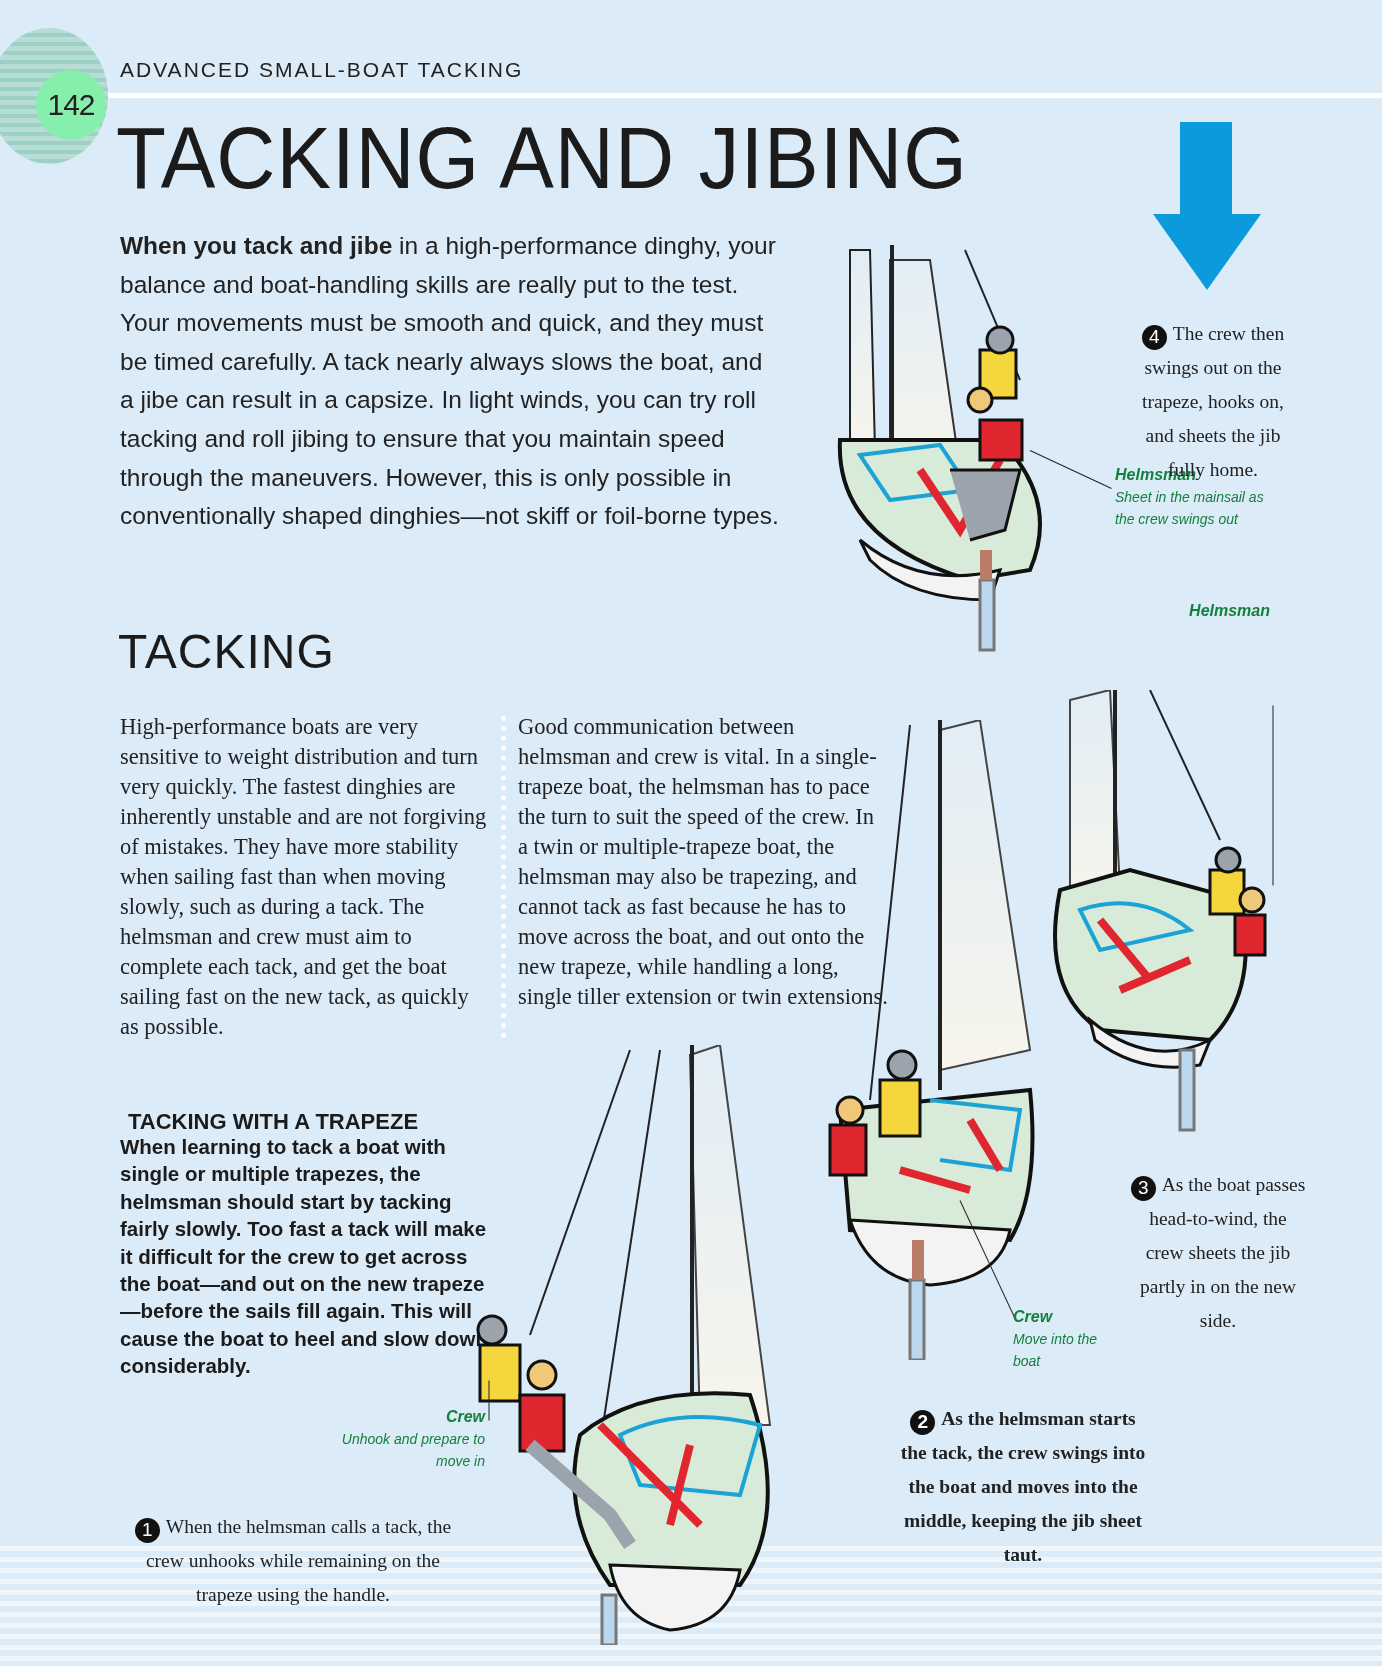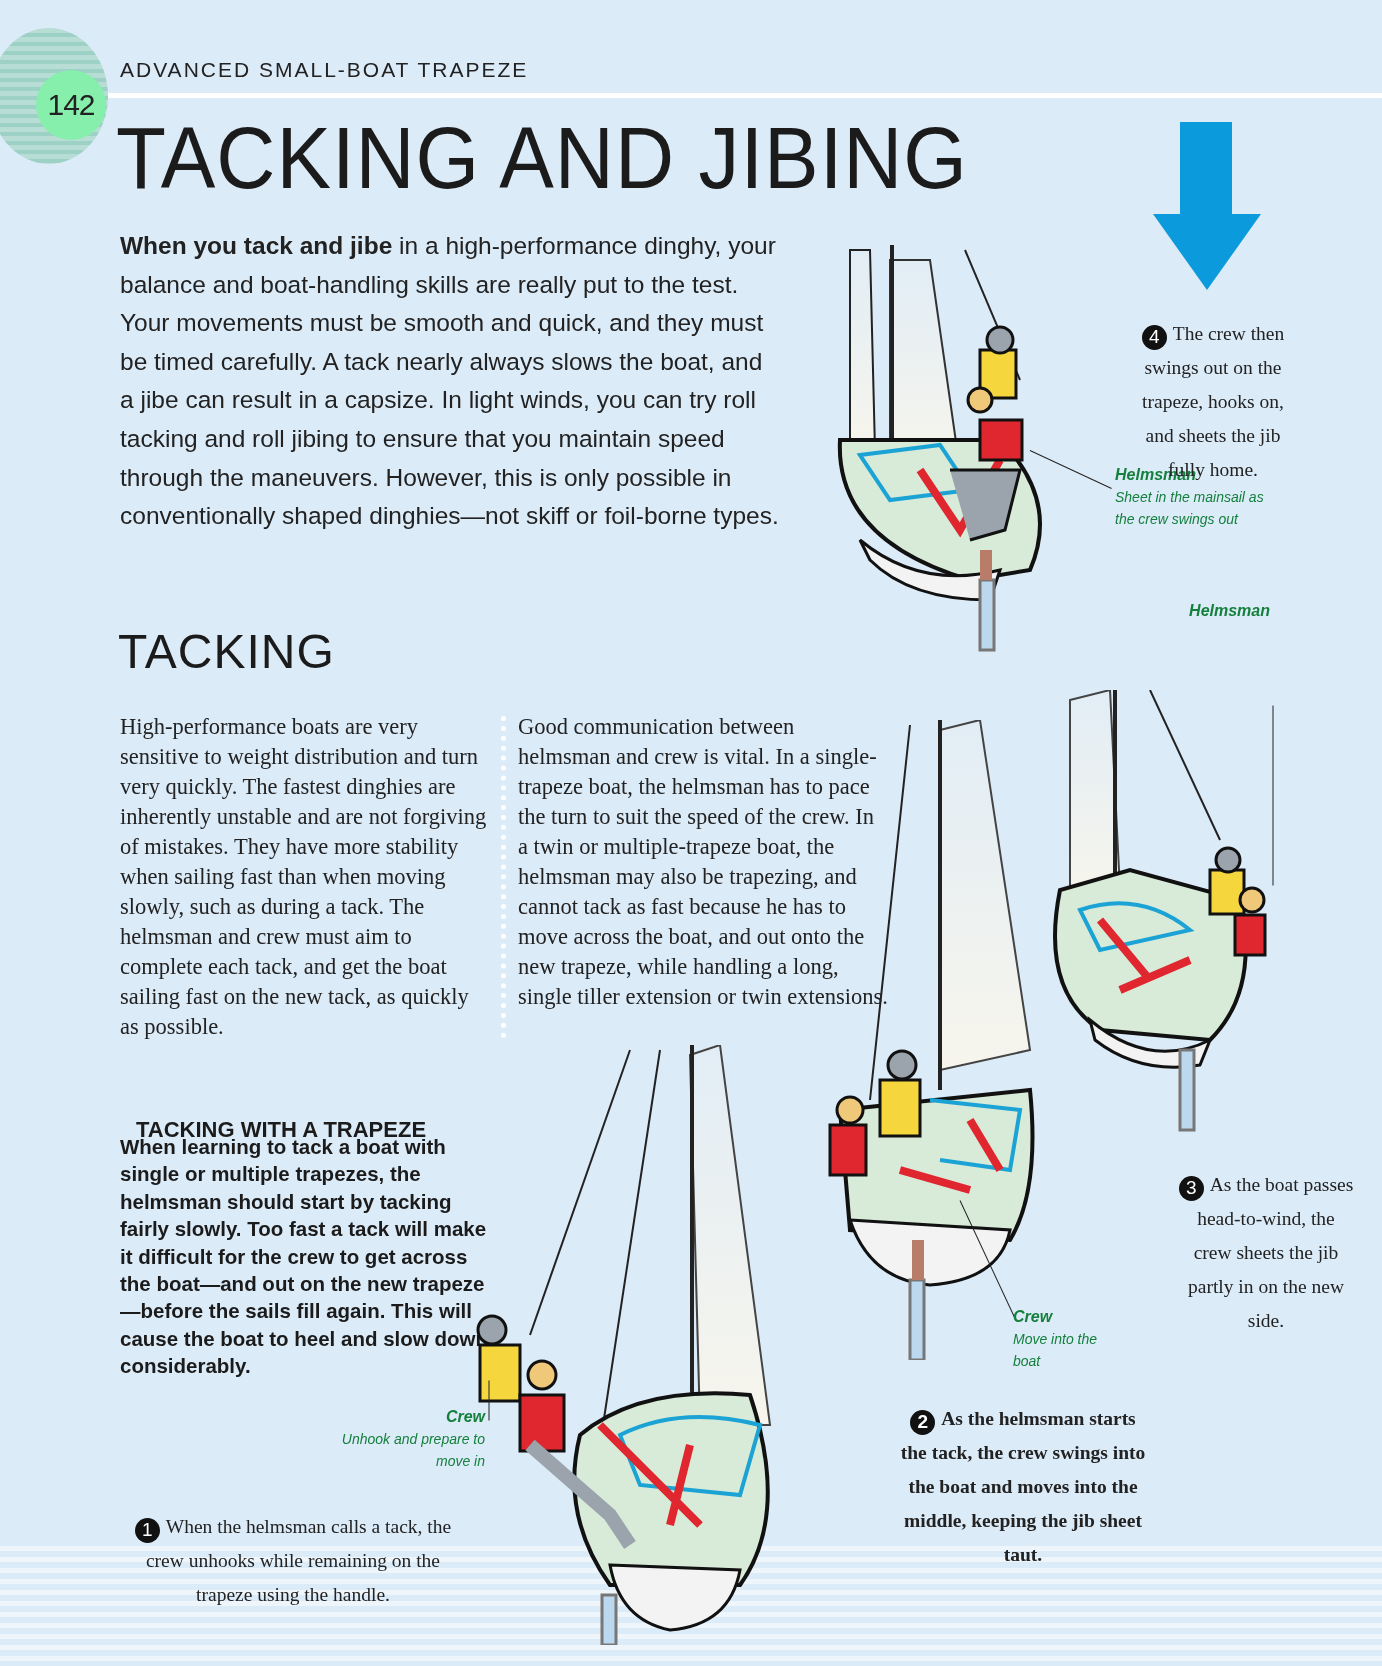--- a/index.html
+++ b/index.html
@@ -52,55 +52,55 @@
     position: absolute; top: 712px; width: 370px;
     font-family: "Liberation Serif", serif; font-size: 22.5px; line-height: 30px; color: #222; margin: 0;
   }
   .col-1 { left: 120px; }
   .col-2 { left: 518px; }
   .col-divider {
     position: absolute; left: 501px; top: 716px; height: 322px; width: 0;
     border-left: 5px dotted #ffffff;
   }
   .sub-title {
-    position: absolute; left: 120px; top: 1103px; margin: 16px;
+    position: absolute; left: 120px; top: 1103px; margin: 8px;
     font-size: 22px; font-weight: 700; color: #1b1b1b; line-height: 1;
   }
   .sub-body {
     position: absolute; left: 120px; top: 1133px; width: 380px; margin: 0;
     font-size: 20.5px; font-weight: 700; line-height: 27.4px; color: #1b1b1b;
   }
   .step {
     position: absolute; font-family: "Liberation Serif", serif; font-size: 19.5px; line-height: 34px; color: #222; margin: 8px; text-align: center;
   }
   .step-num {
     display: inline-flex; width: 25px; height: 25px; border-radius: 50%;
     background: #111; color: #fff; font-family: "Liberation Sans", sans-serif; font-size: 19px;
     align-items: center; justify-content: center; vertical-align: -3px; margin-right: 6px;
   }
   .step-1 { left: 120px; top: 1502px; width: 330px; }
   .step-2 { left: 890px; top: 1394px; width: 250px; font-weight: bold; }
-  .step-3 { left: 1168px; top: 1160px; width: 180px; }
+  .step-3 { left: 1120px; top: 1160px; width: 180px; }
   .step-4 { left: 1120px; top: 309px; width: 170px; }
   .callout { position: absolute; font-size: 14px; line-height: 22px; color: #15803d; }
   .callout .c-head { display: block; font-weight: 700; font-style: italic; font-size: 16px; }
   .callout .c-text { display: block; font-style: italic; }
   .callout-right { text-align: right; }
   .arrow { position: absolute; left: 1153px; top: 122px; width: 108px; height: 170px; }
   .illus { position: absolute; }
   .leader { position: absolute; background: #222; height: 1px; transform-origin: left center; }
 </style>
 </head>
 <body>
 
 <div class="bottom-stripes"></div>
 
 <div class="page-badge"></div>
 <div class="page-number">142</div>
-<div class="running-head">ADVANCED SMALL-BOAT TRAPEZE</div>
+<div class="running-head">ADVANCED SMALL-BOAT TACKING</div>
 <div class="rule"></div>
 
 <h1 class="title">TACKING AND JIBING</h1>
 
 <p class="intro"><b>When you tack and jibe</b><span> in a high-performance dinghy, your balance and boat-handling skills are really put to the test. Your movements must be smooth and quick, and they must be timed carefully. A tack nearly always slows the boat, and a jibe can result in a capsize. In light winds, you can try roll tacking and roll jibing to ensure that you maintain speed through the maneuvers. However, this is only possible in conventionally shaped dinghies—not skiff or foil-borne types.</span></p>
 
 <h2 class="section-title">TACKING</h2>
 <p class="body-col col-1">High-performance boats are very sensitive to weight distribution and turn very quickly. The fastest dinghies are inherently unstable and are not forgiving of mistakes. They have more stability when sailing fast than when moving slowly, such as during a tack. The helmsman and crew must aim to complete each tack, and get the boat sailing fast on the new tack, as quickly as possible.</p>
 <div class="col-divider"></div>
 <p class="body-col col-2">Good communication between helmsman and crew is vital. In a single-trapeze boat, the helmsman has to pace the turn to suit the speed of the crew. In a twin or multiple-trapeze boat, the helmsman may also be trapezing, and cannot tack as fast because he has to move across the boat, and out onto the new trapeze, while handling a long, single tiller extension or twin extensions.</p>

